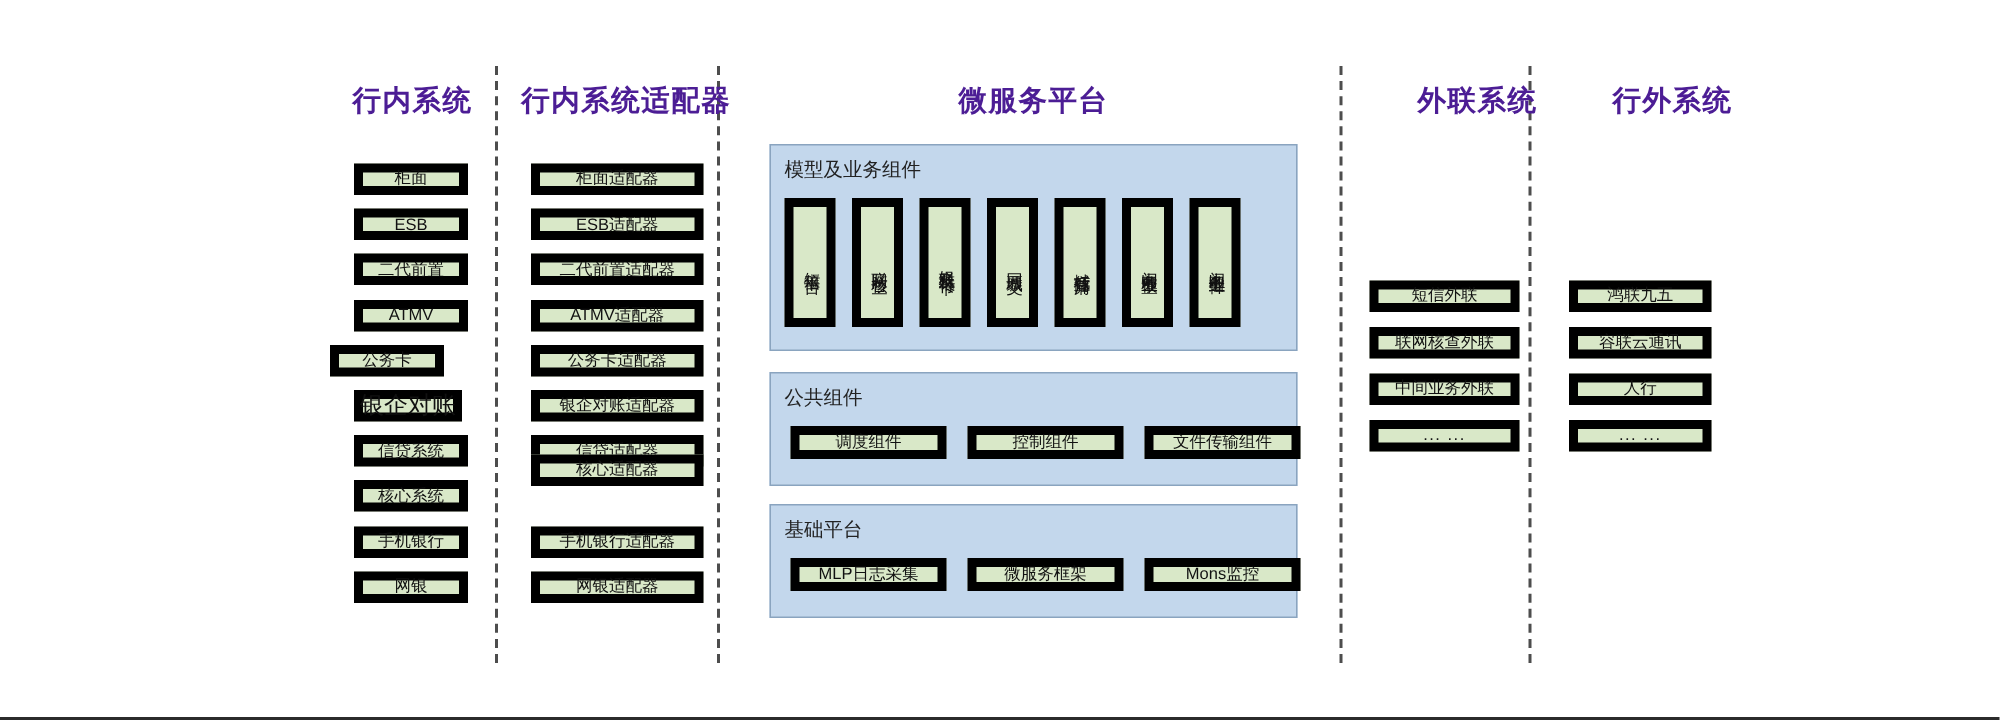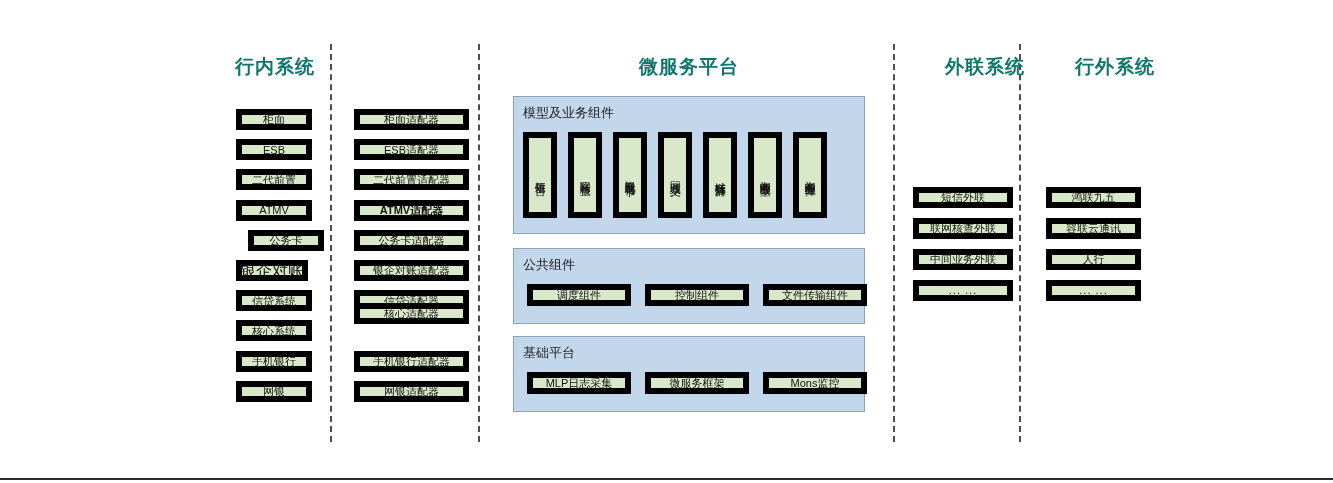--- a/index.html
+++ b/index.html
@@ -29,21 +29,21 @@
     width: 0;
     border-left: 2px dashed #4d4d4d;
   }
   
   .col-title {
     position: absolute;
     text-align: center;
     font-size: 19px;
     font-weight: bold;
     letter-spacing: 1px;
-    color: #0f766e;
+    color: #4c1d95;
     white-space: nowrap;
   }
   
   .node {
     position: absolute;
     background: #d9e8c8;
     border: 6px solid #000000;
     box-sizing: border-box;
     display: flex;
     align-items: center;
@@ -94,30 +94,31 @@
 <div id="diagram">
     <div class="divider" style="left: 330px;"></div>
     <div class="divider" style="left: 478px;"></div>
     <div class="divider" style="left: 893px;"></div>
     <div class="divider" style="left: 1019px;"></div>
     <div class="col-title" style="left: 210px; top: 54px; width: 130px;">行内系统</div>
     <div class="node" style="left: 236px; top: 109px; width: 76px; height: 21px; font-size: 11px;">柜面</div>
     <div class="node" style="left: 236px; top: 139.2px; width: 76px; height: 21px; font-size: 11px;">ESB</div>
     <div class="node" style="left: 236px; top: 169.4px; width: 76px; height: 21px; font-size: 11px;">二代前置</div>
     <div class="node" style="left: 236px; top: 199.6px; width: 76px; height: 21px; font-size: 11px;">ATMV</div>
-    <div class="node" style="left: 248px; top: 229.8px; width: 76px; height: 21px; font-size: 11px;">公务卡</div>
+    <div class="node" style="left: 220px; top: 229.8px; width: 76px; height: 21px; font-size: 11px;">公务卡</div>
     <div class="node" style="left: 236px; top: 260px; width: 72px; height: 21px; font-size: 16px;">银企对账</div>
     <div class="node" style="left: 236px; top: 290.2px; width: 76px; height: 21px; font-size: 11px;">信贷系统</div>
     <div class="node" style="left: 236px; top: 320.4px; width: 76px; height: 21px; font-size: 11px;">核心系统</div>
     <div class="node" style="left: 236px; top: 350.6px; width: 76px; height: 21px; font-size: 11px; text-align: center;">手机银行</div>
     <div class="node" style="left: 236px; top: 380.8px; width: 76px; height: 21px; font-size: 11px;">网银</div>
+    <div class="col-title" style="left: 340px; top: 54px; width: 155px;">行内系统适配器</div>
     <div class="node" style="left: 354px; top: 109px; width: 115px; height: 21px; font-size: 11px;">柜面适配器</div>
     <div class="node" style="left: 354px; top: 139.2px; width: 115px; height: 21px; font-size: 11px;">ESB适配器</div>
     <div class="node" style="left: 354px; top: 169.4px; width: 115px; height: 21px; font-size: 11px;">二代前置适配器</div>
-    <div class="node" style="left: 354px; top: 199.6px; width: 115px; height: 21px; font-size: 11px; font-weight: bold;">ATMV适配器</div>
+    <div class="node" style="left: 354px; top: 199.6px; width: 115px; height: 21px; font-size: 11px;">ATMV适配器</div>
     <div class="node" style="left: 354px; top: 229.8px; width: 115px; height: 21px; font-size: 11px;">公务卡适配器</div>
     <div class="node" style="left: 354px; top: 260px; width: 115px; height: 21px; font-size: 11px;">银企对账适配器</div>
     <div class="node" style="left: 354px; top: 290.2px; width: 115px; height: 21px; font-size: 11px;">信贷适配器</div>
     <div class="node" style="left: 354px; top: 303px; width: 115px; height: 21px; font-size: 11px;">核心适配器</div>
     <div class="node" style="left: 354px; top: 350.6px; width: 115px; height: 21px; font-size: 11px;">手机银行适配器</div>
     <div class="node" style="left: 354px; top: 380.8px; width: 115px; height: 21px; font-size: 11px;">网银适配器</div>
     <div class="col-title" style="left: 900px; top: 54px; width: 170px;">外联系统</div>
     <div class="node" style="left: 913px; top: 187px; width: 100px; height: 21px; font-size: 11px;">短信外联</div>
     <div class="node" style="left: 913px; top: 218px; width: 100px; height: 21px; font-size: 11px; font-family: Liberation Serif, serif;">联网核查外联</div>
     <div class="node" style="left: 913px; top: 249px; width: 100px; height: 21px; font-size: 11px;">中间业务外联</div>

